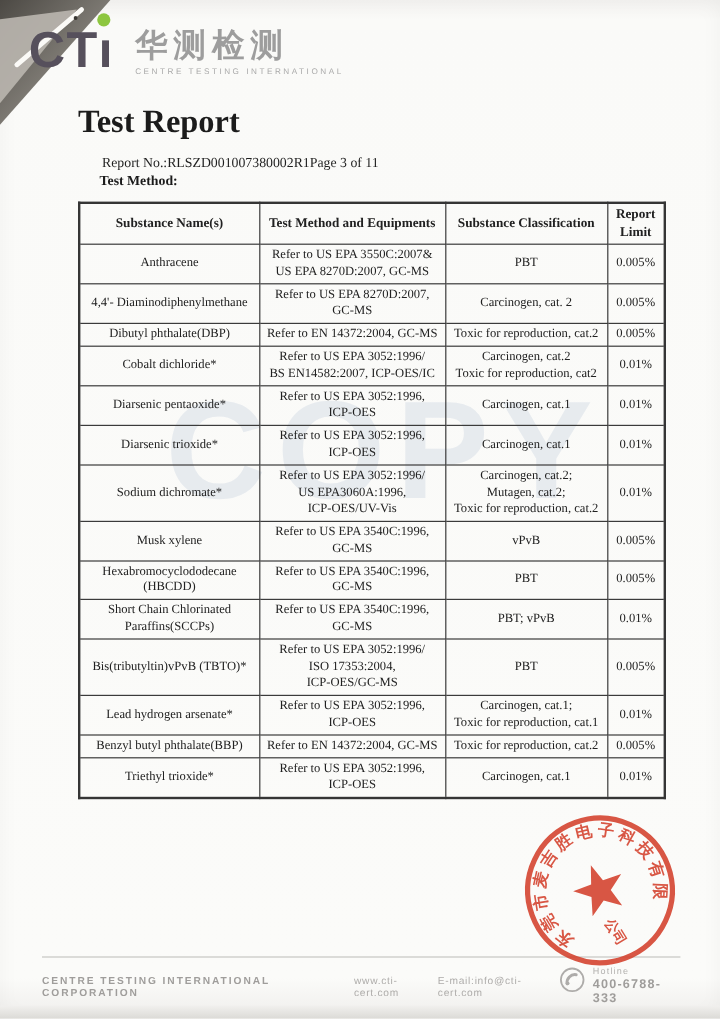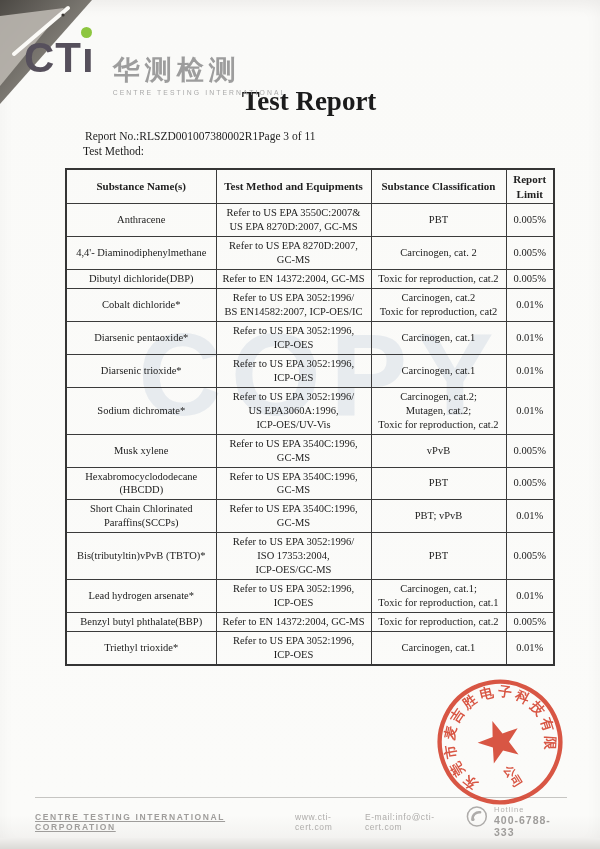--- a/index.html
+++ b/index.html
@@ -21,37 +21,37 @@
     position:relative; padding-right:4px;
   }
   .logo-cti .dotless { position:relative; }
   .logo-cti .green-dot {
     position:absolute; top:-7px; right:3px; width:11px; height:11px; border-radius:50%;
     background:#8dc63f;
   }
   .logo-cn { margin-left:14px; padding-top:4px; }
   .logo-cn-text {
     font-family:"Liberation Sans","DejaVu Sans",sans-serif;
-    font-weight:bold; font-size:27px; line-height:1.1; color:#9d9d9d; letter-spacing:5px;margin-top:32px;
+    font-weight:bold; font-size:27px; line-height:1.1; color:#9d9d9d; letter-spacing:5px;
   }
   .logo-sub {
     font-family:"Liberation Sans","DejaVu Sans",sans-serif;
     font-size:6.8px; color:#a9a9a9; letter-spacing:2.1px; margin-top:3px; white-space:nowrap;
   }
   
   .title {
-    position:absolute; top:86px; left:65px; width:488px; text-align:center;
+    position:absolute; top:86px; left:65px; width:488px; text-align:left;
     font-size:27px; font-weight:bold; color:#1b1b1b; z-index:2;
   }
   .meta-row {
     position:absolute; top:130px; left:85px; width:462px;
     display:flex; justify-content:flex-start; font-size:11.5px; color:#1f1f1f; z-index:2;
   }
   .method-label {
-    position:absolute; top:145px; left:83px; font-size:11.5px; font-weight:normal; color:#1b1b1b; z-index:2;text-align:right;
+    position:absolute; top:145px; left:83px; font-size:11.5px; font-weight:bold; color:#1b1b1b; z-index:2;text-align:right;
   }
   
   .watermark {
     position:absolute; top:308px; left:138px; z-index:1;
     font-family:"Liberation Sans","DejaVu Sans",sans-serif;
     font-size:116px; font-weight:bold; letter-spacing:9px; color:#c9d3e0; opacity:0.38;
     user-select:none;
   }
   
   table.report {
@@ -71,21 +71,21 @@
   
   .footer-line {
     position:absolute; top:797px; left:35px; right:33px; height:0;
     border-top:1px solid #c6c5c2; z-index:2;
   }
   .footer {
     position:absolute; top:805px; left:35px; right:33px; z-index:2;
     display:flex; align-items:center; justify-content:space-between;
     font-family:"Liberation Sans","DejaVu Sans",sans-serif; color:#a5a3a1;
   }
-  .footer-company { font-size:8.5px; letter-spacing:1.6px; font-weight:bold; color:#9f9d9b;text-decoration:underline; }
+  .footer-company { font-size:8.5px; letter-spacing:1.6px; font-weight:bold; color:#9f9d9b; }
   .footer-web, .footer-email { font-size:8.5px; letter-spacing:0.6px; color:#aeacaa; }
   .footer-phone { display:flex; align-items:flex-start; }
   .hotline-stack { margin-left:6px; }
   .hotline-label { font-size:7.5px; letter-spacing:1px; color:#b3b1af; }
   .hotline-number { font-size:10.5px; font-weight:bold; letter-spacing:1px; color:#9f9d9b; }
   .bottom-band {
     position:absolute; bottom:0; left:0; right:0; height:11px; z-index:3;
     background:linear-gradient(180deg,#f1f0ee,#dbdad6);
   }
 </style>
@@ -149,21 +149,21 @@
         <td>0.005%</td>
       </tr>
       <tr>
         <td>4,4'- Diaminodiphenylmethane</td>
         <td>Refer to US EPA 8270D:2007,
 GC-MS</td>
         <td>Carcinogen, cat. 2</td>
         <td>0.005%</td>
       </tr>
       <tr>
-        <td>Dibutyl dichloride(DBP)</td>
+        <td>Dibutyl phthalate(DBP)</td>
         <td>Refer to EN 14372:2004, GC-MS</td>
         <td>Toxic for reproduction, cat.2</td>
         <td>0.005%</td>
       </tr>
       <tr>
         <td>Cobalt dichloride*</td>
         <td>Refer to US EPA 3052:1996/
 BS EN14582:2007, ICP-OES/IC</td>
         <td>Carcinogen, cat.2
 Toxic for reproduction, cat2</td>

